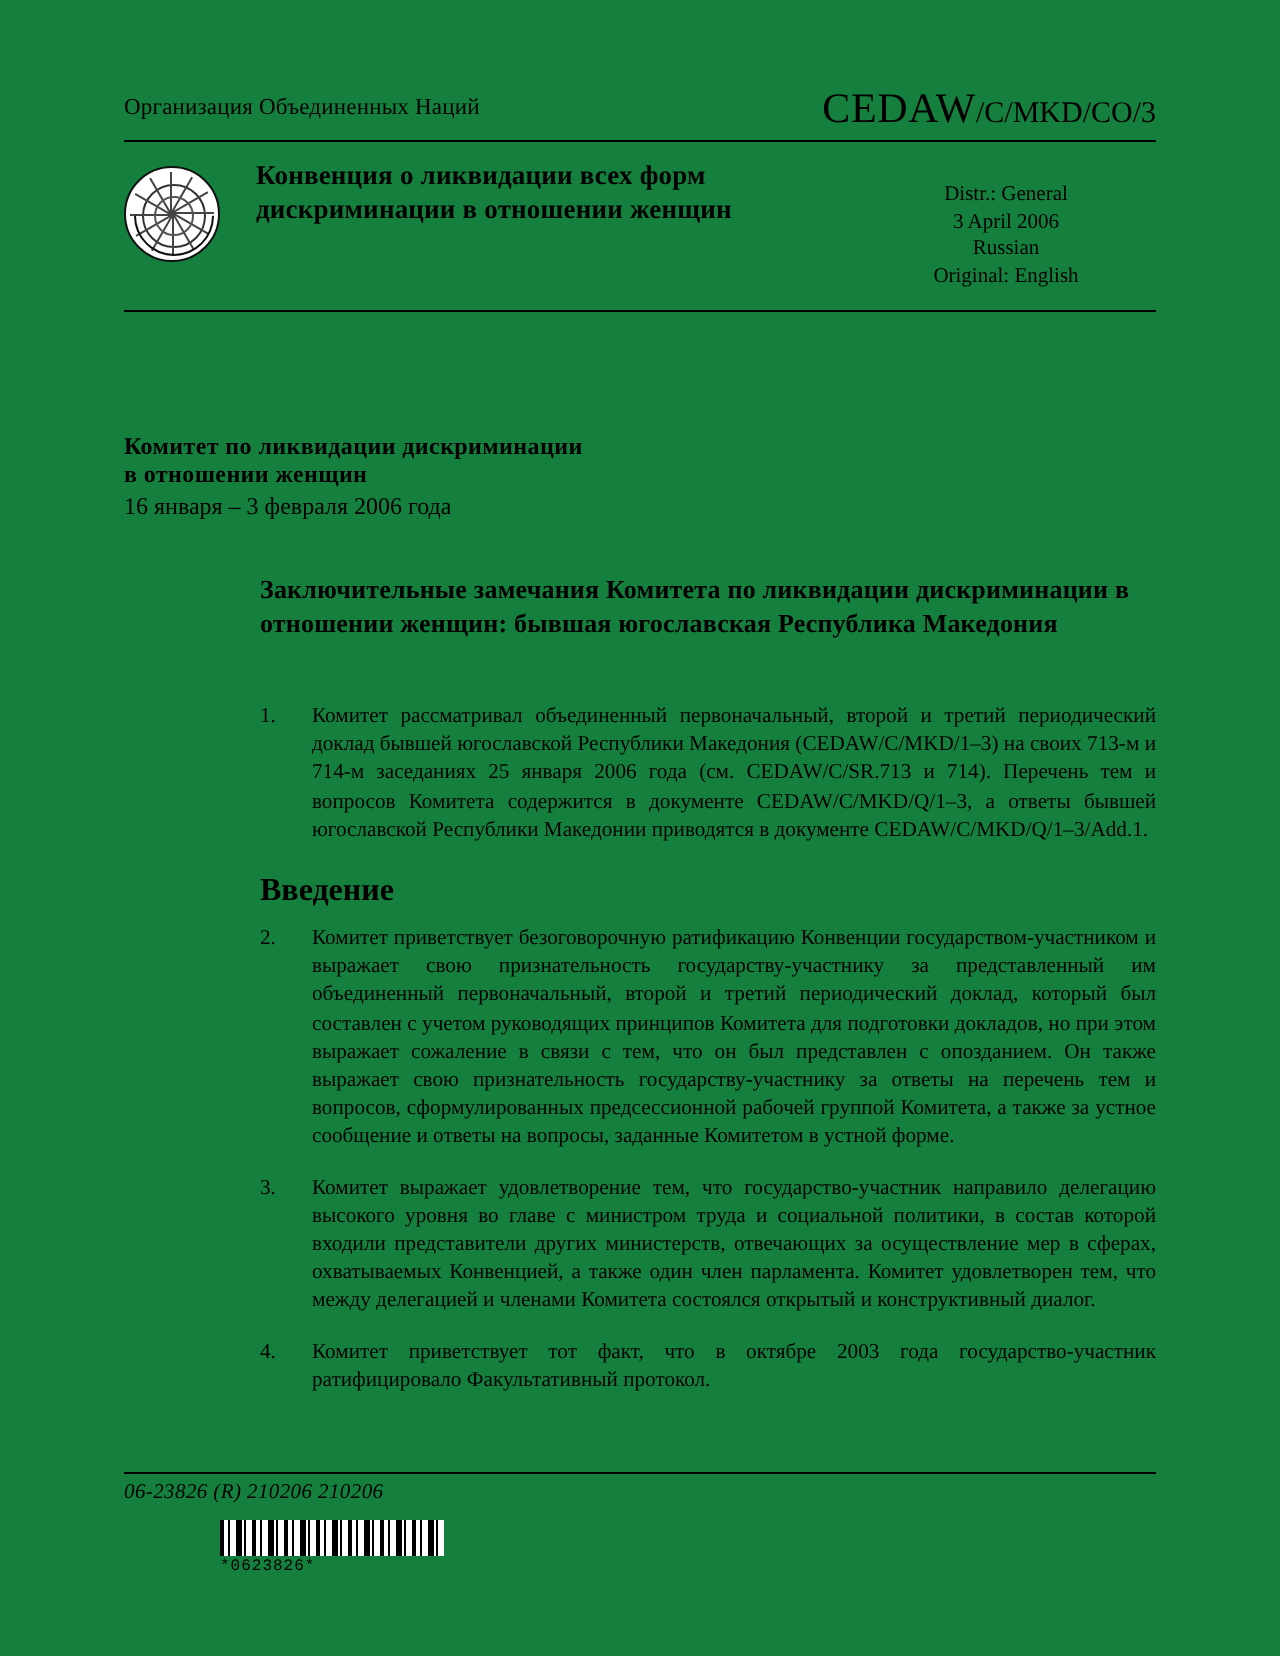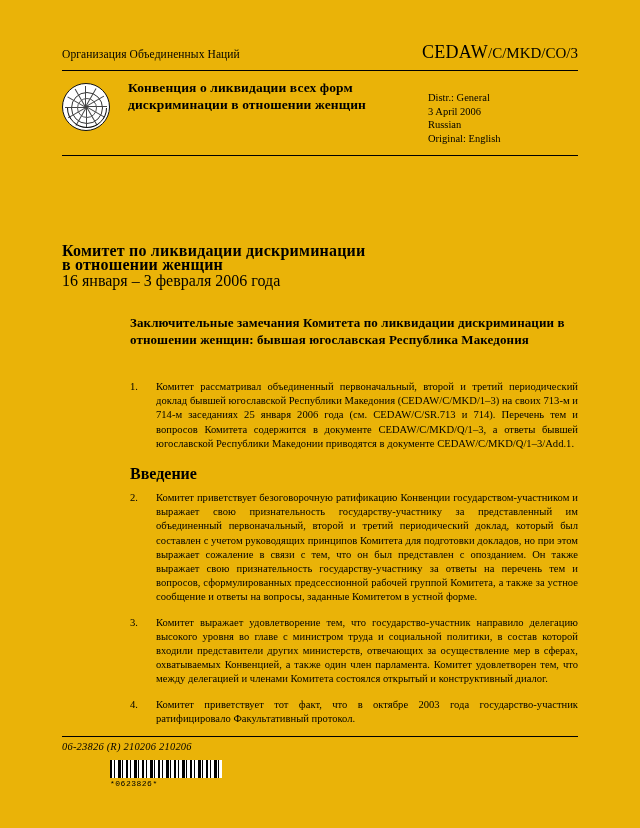--- a/index.html
+++ b/index.html
@@ -13,21 +13,21 @@
     font-family: "Liberation Serif", serif;
     color: #000;
     position: relative;
     overflow: hidden;
   }
   .page {
     position: absolute;
     left: 0; top: 0;
     width: 640px;
     height: 828px;
-    background: #eab308;
+    background: #15803d;
   }
   .content {
     position: absolute;
     left: 62px;
     top: 0;
     width: 516px;
   }
 
   
   .header-row {
@@ -40,21 +40,21 @@
     letter-spacing: .1px;
   }
   .symbol {
     position: absolute;
     right: 0;
     top: -6px;
     text-align: right;
     white-space: nowrap;
   }
   .symbol .big {
-    font-size: 18px;
+    font-size: 21px;
     letter-spacing: .3px;
   }
   .symbol .small {
     font-size: 15px;
   }
   .rule {
     border-top: 1px solid #000;
     margin-top: 4px;
   }
   .rule.thin { border-top: .8px solid #000; }
@@ -132,26 +132,27 @@
     font-size: 13.5px;
     font-weight: bold;
     line-height: 17px;
     letter-spacing: .1px;
   }
   .distr-block {
     flex: 0 0 150px;
     font-size: 10.5px;
     line-height: 13.5px;
     padding-top: 12px;
+    text-align: center;
   }
 
   
   .committee {
-    margin-top: 88px;
-    font-size: 16px;
+    margin-top: 60px;
+    font-size: 12px;
     line-height: 14px;
   }
   .committee .b {
     font-weight: bold;
     letter-spacing: .2px;
   }
   .committee .session {
     font-weight: bold;
     margin-top: 5px;
   }

